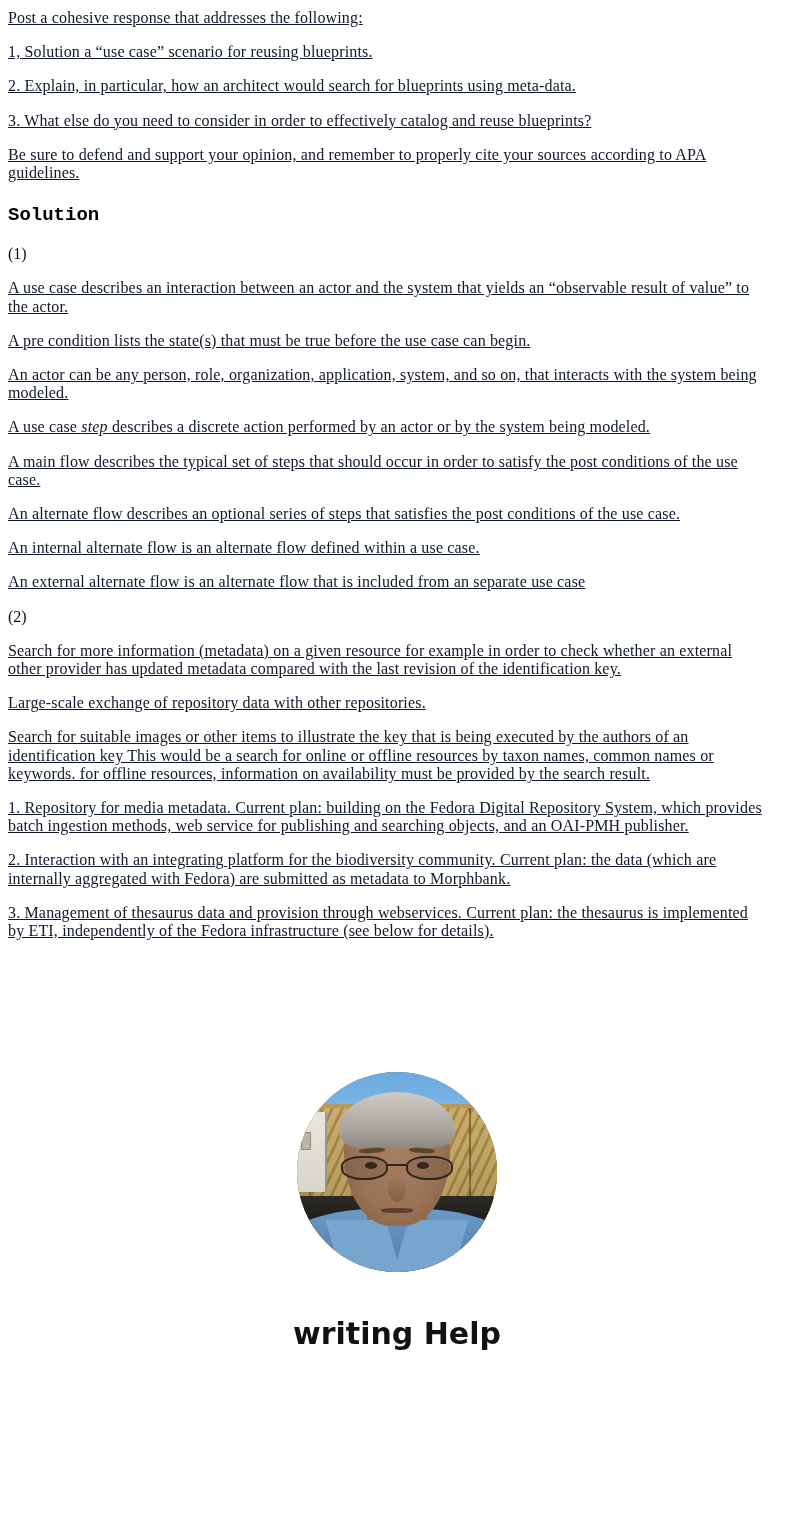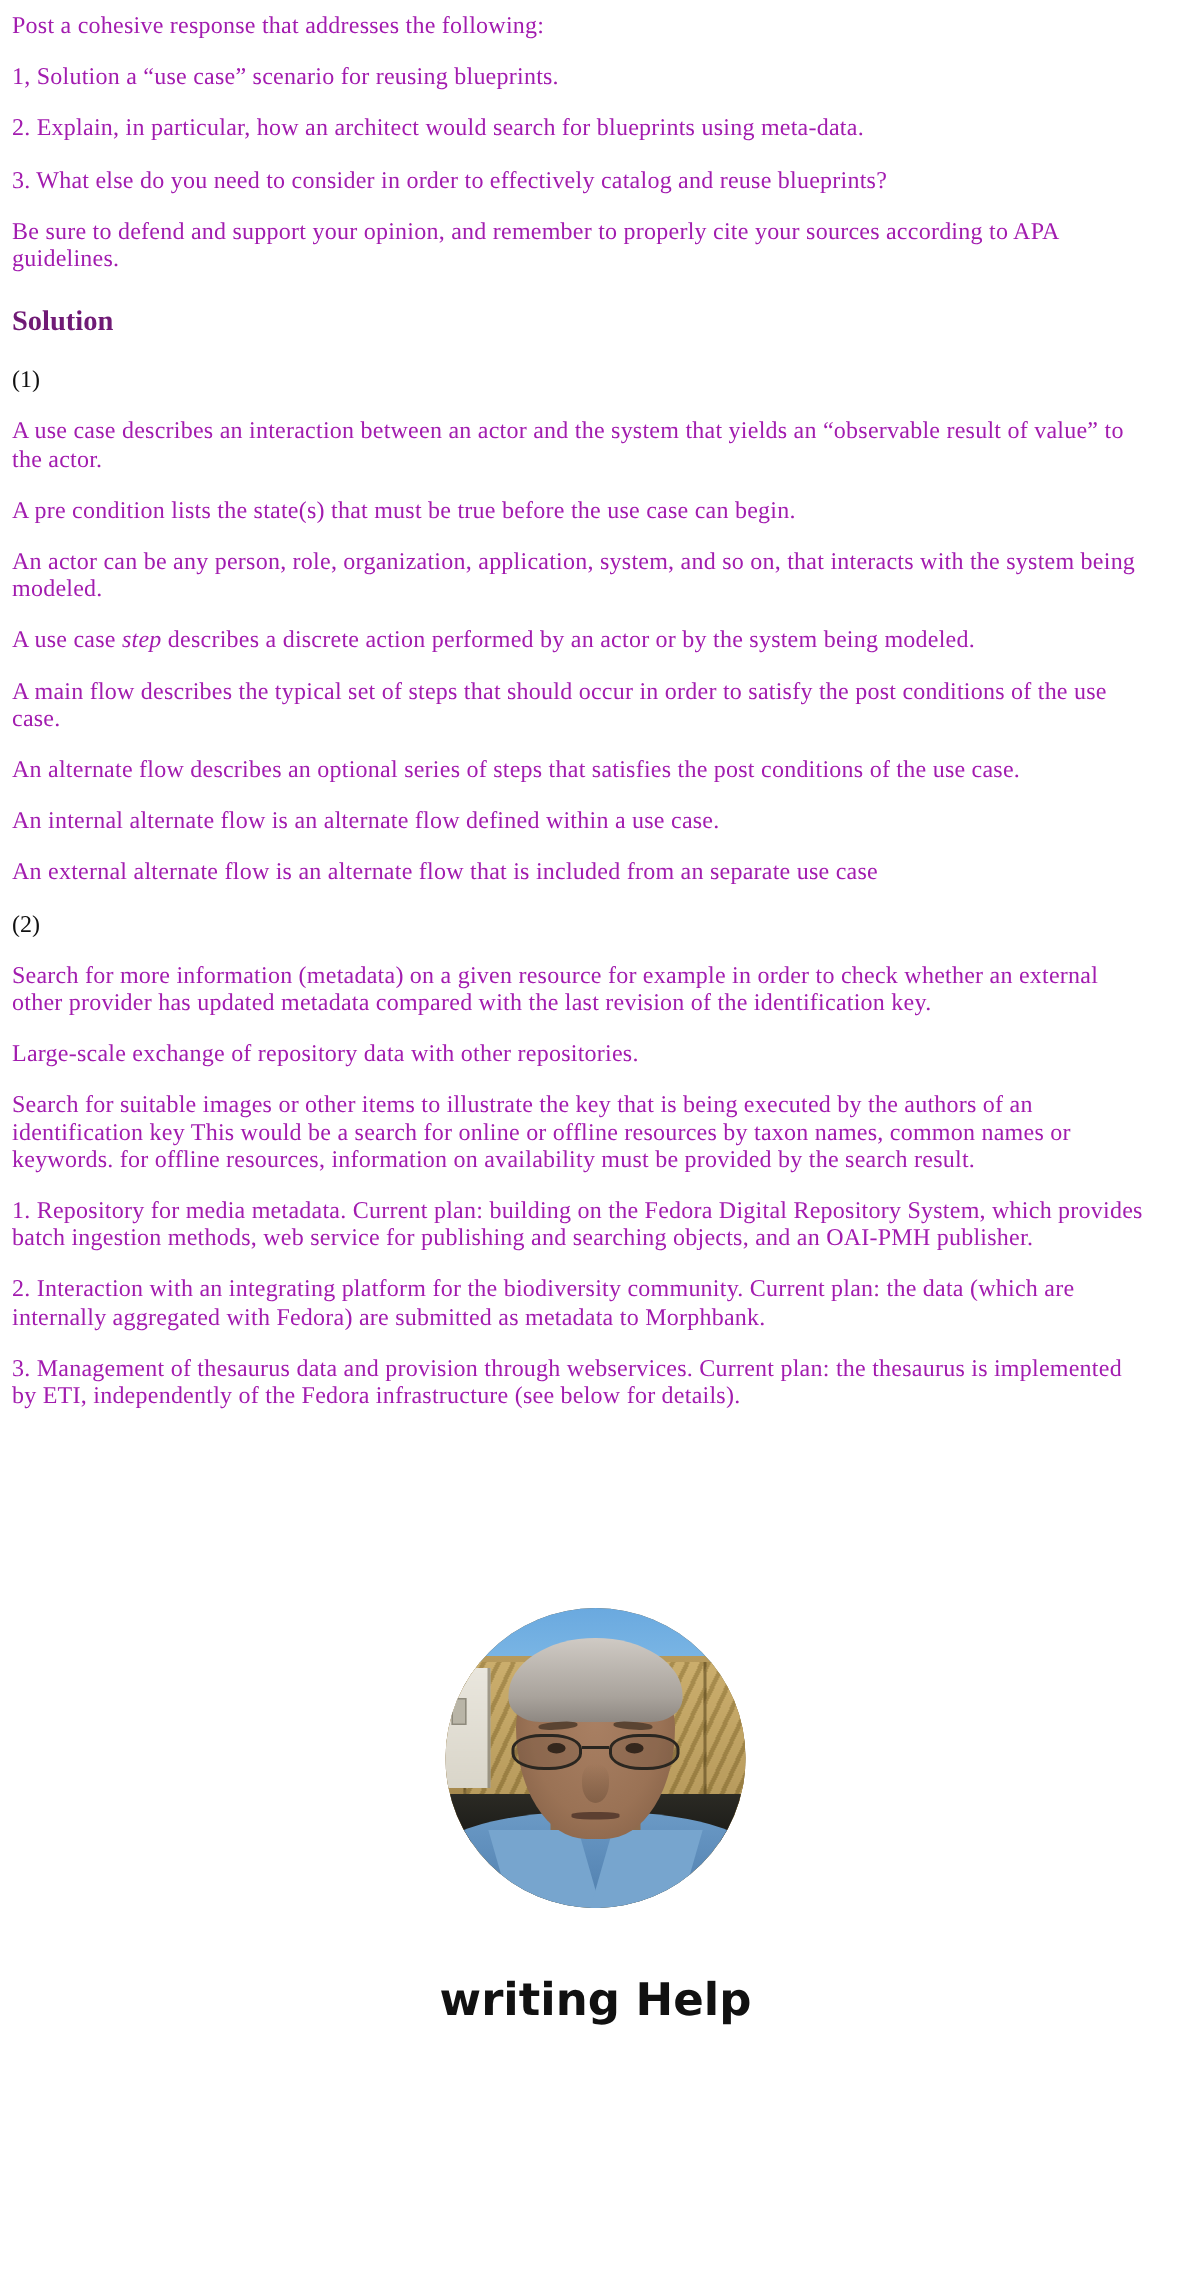--- a/index.html
+++ b/index.html
@@ -25,36 +25,37 @@
 
   .doc-body {
     padding: 0 30px 0 8px;
   }
 
   .para {
     font-size: 16px;
     line-height: 18.2px;
     margin: 0 0 16px 0;
     text-align: left;
-    color: #a21caf;
+    color: #0f172a;
     letter-spacing: 0.01em;
+    text-decoration: underline;
   }
   .para:first-child {
     padding-top: 9px;
   }
 
   .italic-term { font-style: italic; }
 
   .section-heading {
     font-size: 19px;
     font-weight: bold;
     line-height: 22px;
     margin: 22px 0 19px 0;
-    color: #701a75;
-    font-family: Liberation Serif, serif;
+    color: #000000;
+    font-family: Liberation Mono, monospace;
   }
 
   .marker {
     font-size: 16px;
     line-height: 18.2px;
     margin: 0 0 16px 0;
     color: #111111;
   }
 
   

